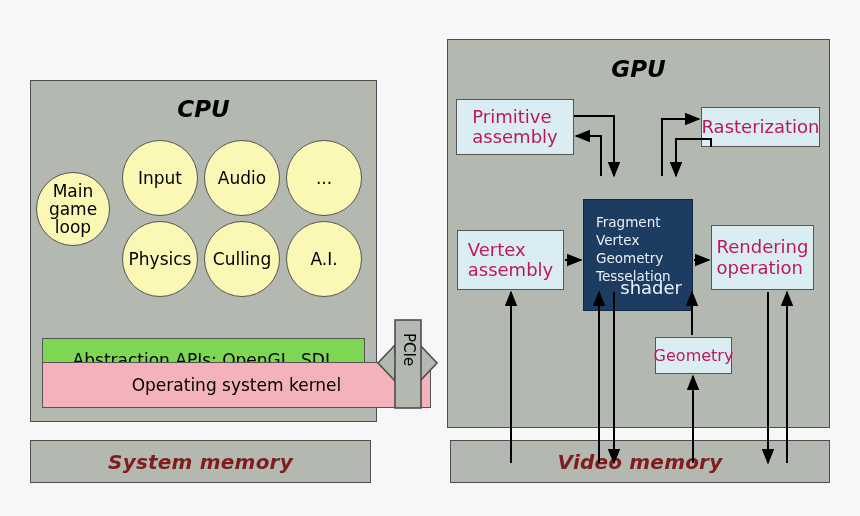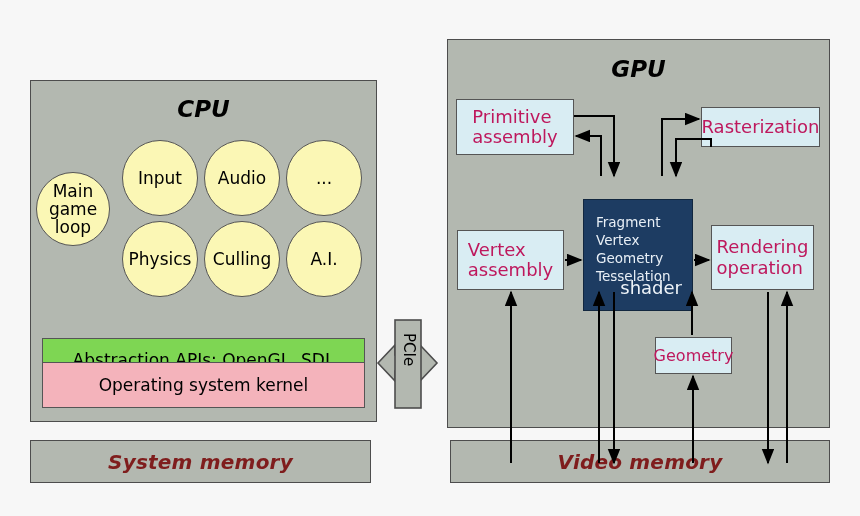--- a/index.html
+++ b/index.html
@@ -76,21 +76,21 @@
     </div>
 
   <div class="circle" style="left:286px;top:221px;width:76px;height:76px;">
       <span style="white-space:pre-line;">A.I.</span>
     </div>
 
   <div class="bar api" style="left:42px;top:303px;width:323px;height:44px;margin-top:35px;">
       <span>Abstraction APIs: OpenGL, SDL</span>
     </div>
 
-  <div class="bar kernel" style="left:42px;top:362px;width:323px;height:46px;">
+  <div class="bar kernel" style="left:42px;top:362px;width:389px;height:46px;">
       <span>Operating system kernel</span>
     </div>
 
   <div class="panel" style="left:447px;top:39px;width:383px;height:389px;">
     <div class="panel-title" style="top:16px;">GPU</div>
   </div>
 
   <div class="gbox" style="left:456px;top:99px;width:118px;height:56px;">
       <span style="white-space:pre-line;">Primitive
 assembly</span>

